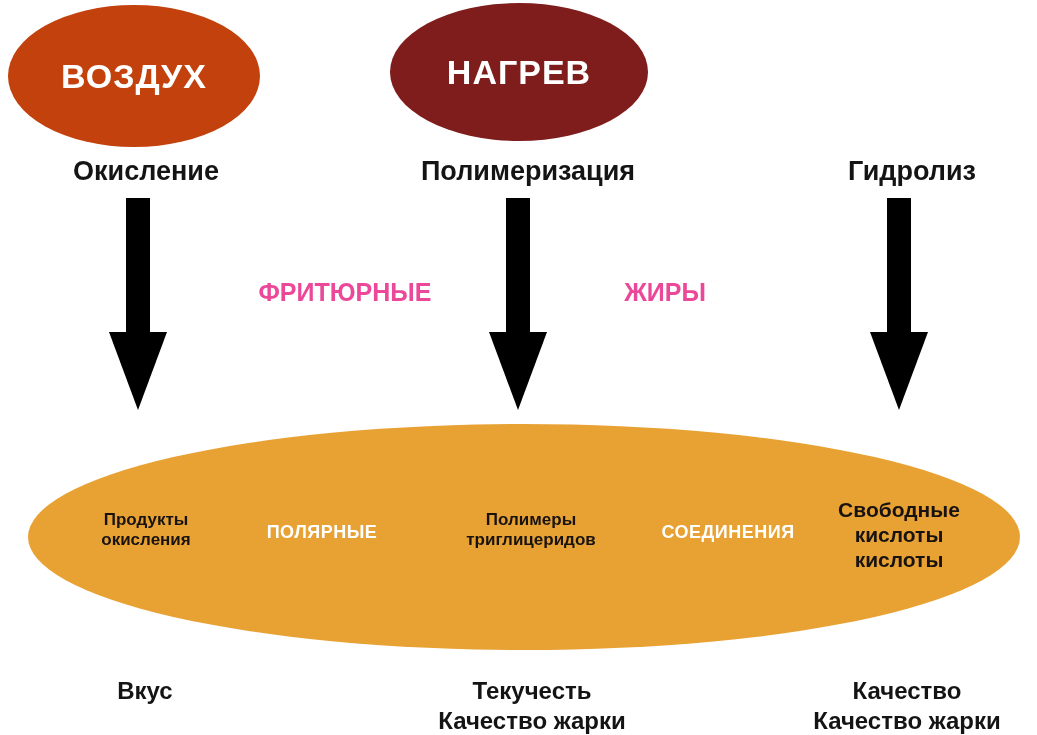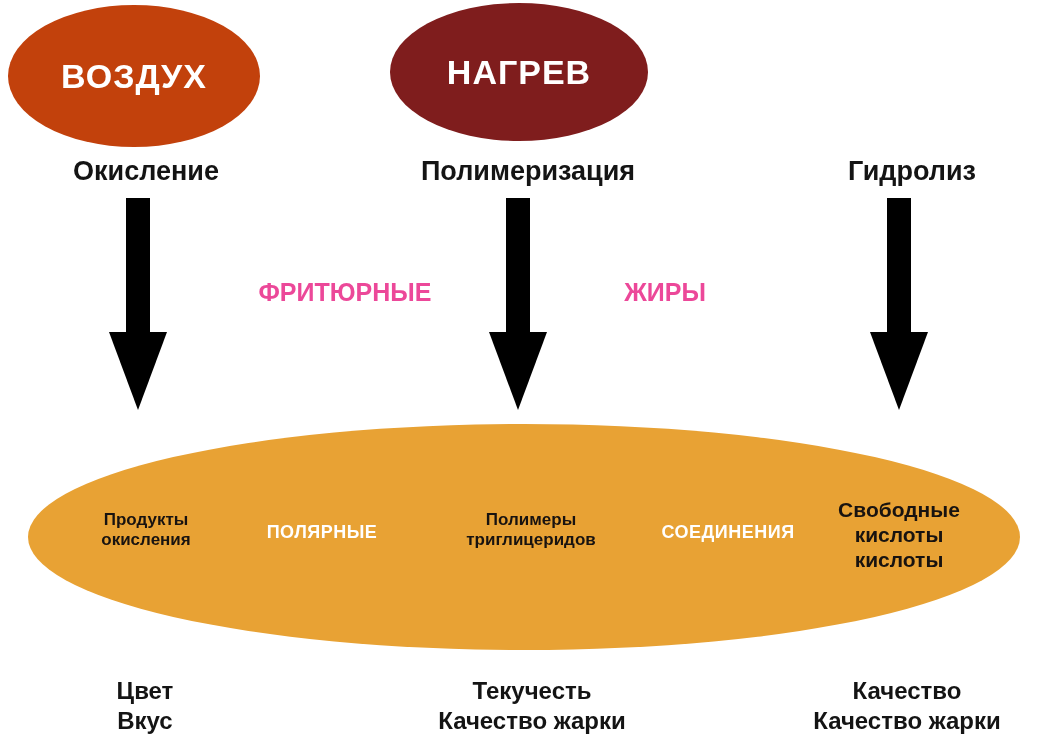--- a/index.html
+++ b/index.html
@@ -148,21 +148,20 @@
 
   <div class="prod-text prod-keyword pk-2">СОЕДИНЕНИЯ</div>
 
   <div class="prod-text prod-group pg-3">
     <div>Свободные</div>
     <div>кислоты</div>
     <div>кислоты</div>
   </div>
 
   <div class="effect-label eff-1">
-    <div>Цвет</div>
     <div>Вкус</div>
   </div>
   <div class="effect-label eff-2">
     <div>Текучесть</div>
     <div>Качество жарки</div>
   </div>
   <div class="effect-label eff-3">
     <div>Качество</div>
     <div>Качество жарки</div>
   </div>

